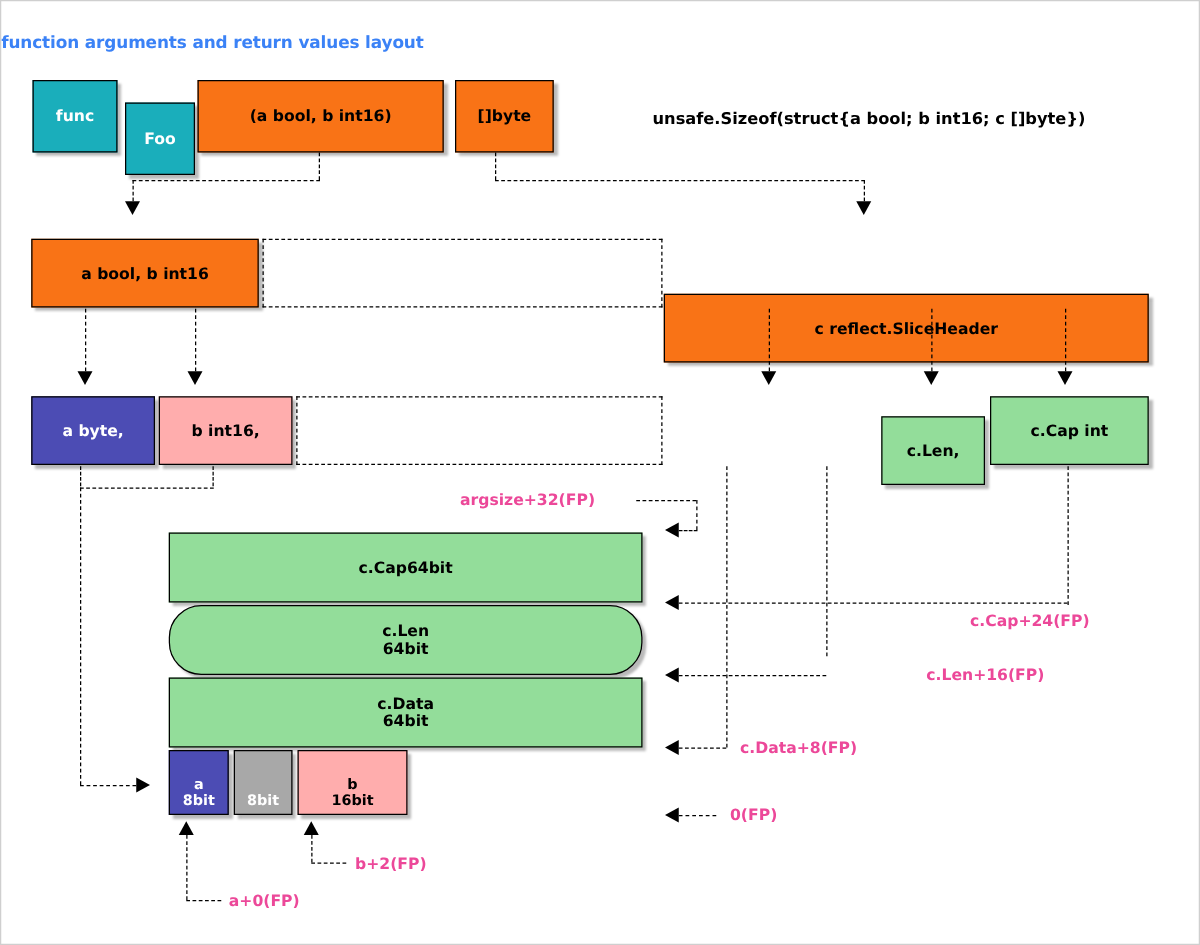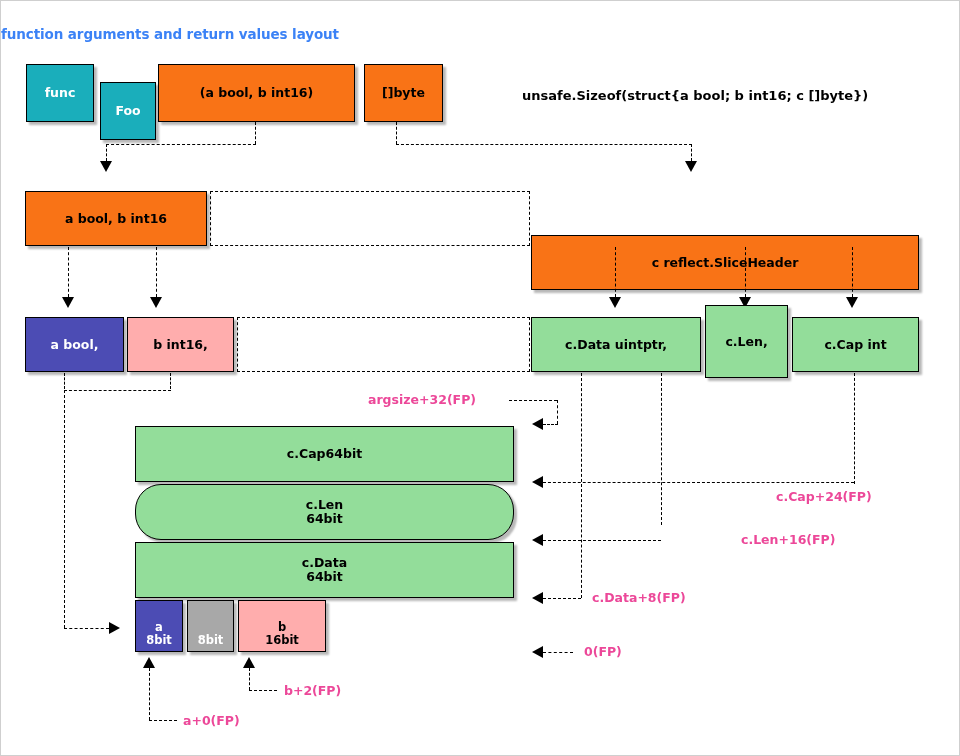--- a/index.html
+++ b/index.html
@@ -154,29 +154,28 @@
 
   <div class="vline" style="left:614px; top:246px; height:50px;"></div>
   <div class="arrow-down" style="left:608px; top:296px;"></div>
 
   <div class="vline" style="left:744px; top:246px; height:50px;"></div>
   <div class="arrow-down" style="left:738px; top:296px;"></div>
 
   <div class="vline" style="left:851px; top:246px; height:50px;"></div>
   <div class="arrow-down" style="left:845px; top:296px;"></div>
 
-  <div class="box blue" style="left:24px; top:316px; width:99px; height:55px;">a bool,</div>
+  <div class="box blue" style="left:24px; top:316px; width:99px; height:55px;">a byte,</div>
 
   <div class="box pink" style="left:126px; top:316px; width:107px; height:55px;">b int16,</div>
 
   <div class="box hole" style="left:236px; top:316px; width:293px; height:55px;"></div>
 
-  <div class="box green" style="left:530px; top:316px; width:170px; height:55px;">c.Data uintptr,</div>
-
-  <div class="box green" style="left:704px; top:304px; width:83px; height:73px;">c.Len,</div>
+
+  <div class="box green" style="left:704px; top:332px; width:83px; height:55px;">c.Len,</div>
 
   <div class="box green" style="left:791px; top:316px; width:127px; height:55px;">c.Cap int</div>
 
   <div class="vline" style="left:63px; top:372px; height:16px;"></div>
   <div class="vline" style="left:169px; top:372px; height:16px;"></div>
   <div class="hline" style="left:63px; top:389px; width:107px;"></div>
   <div class="vline" style="left:63px; top:389px; height:238px;"></div>
   <div class="hline" style="left:63px; top:627px; width:45px;"></div>
   <div class="arrow-right" style="left:108px; top:621px;"></div>
 

